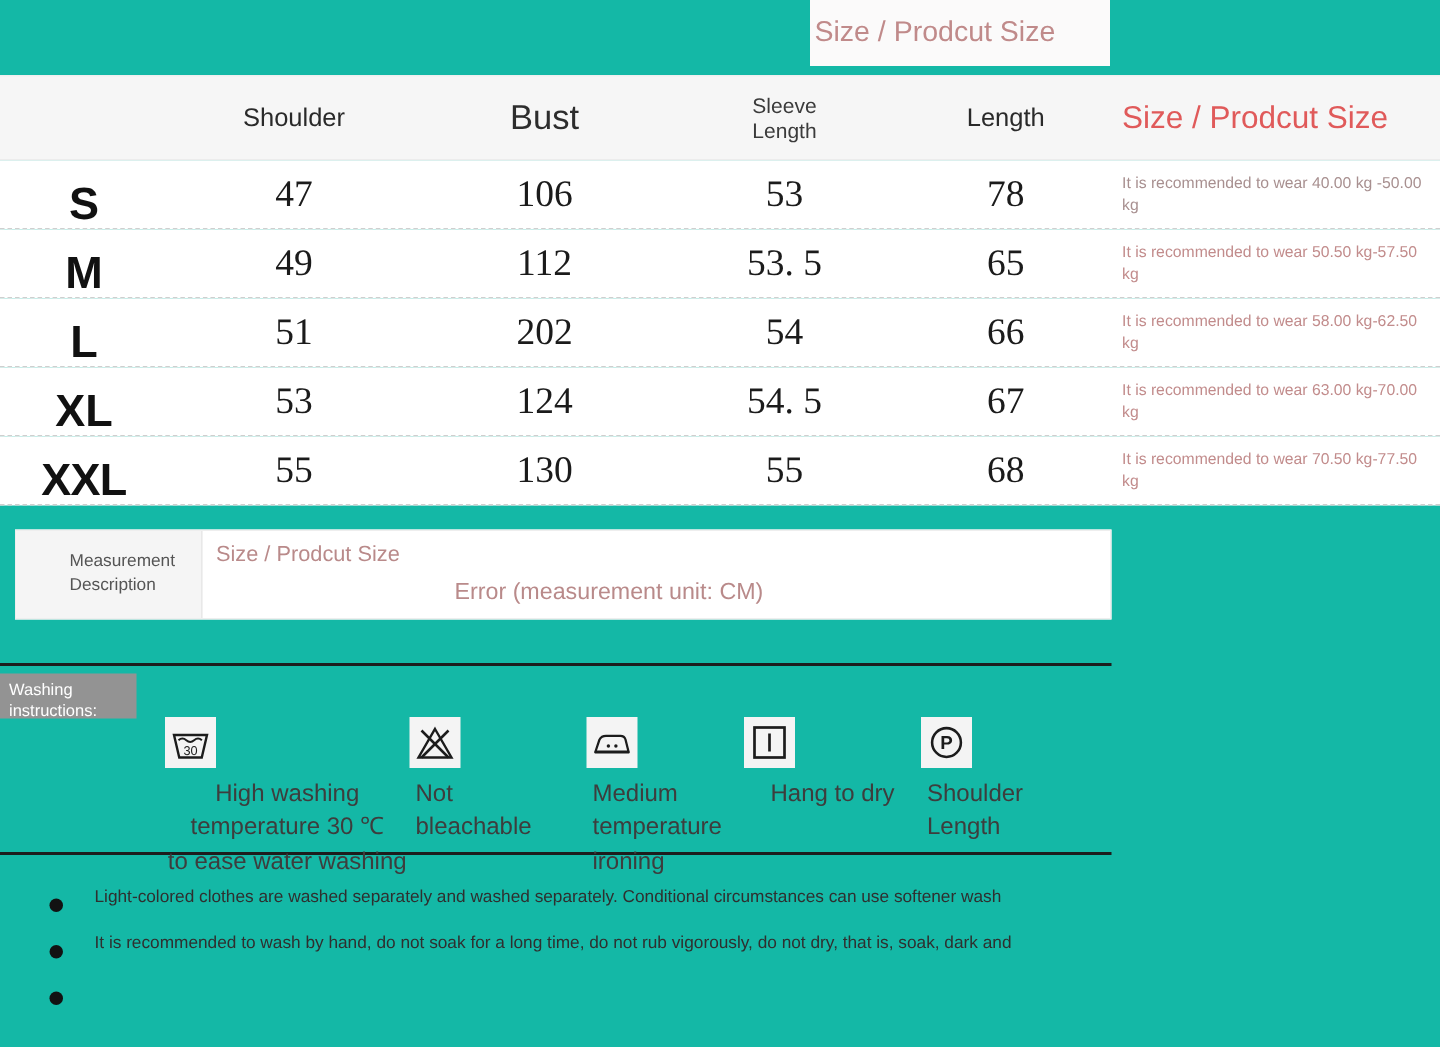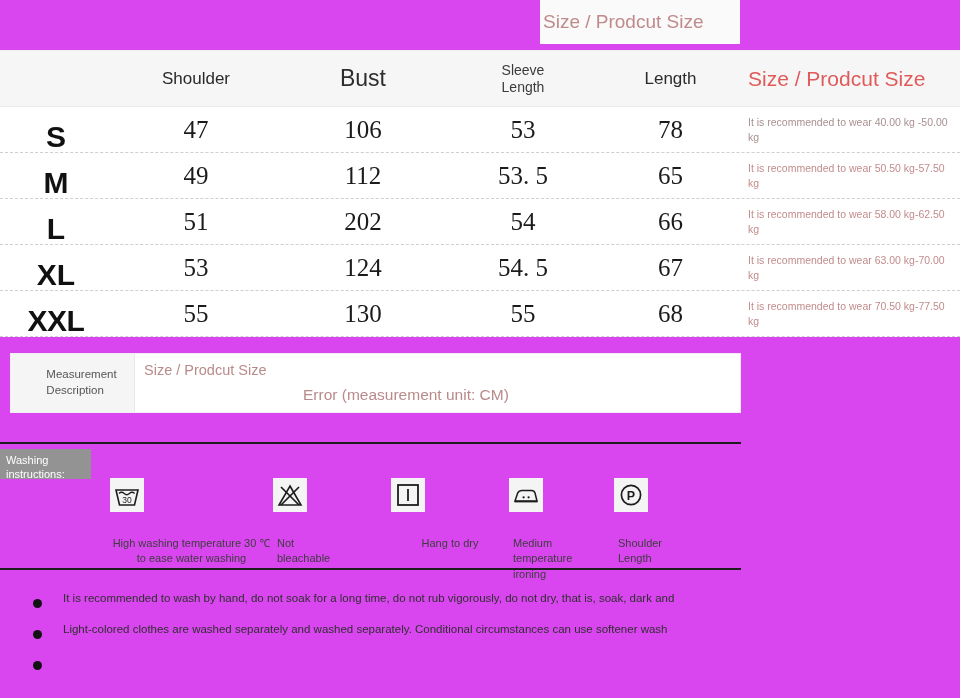--- a/index.html
+++ b/index.html
@@ -9,21 +9,21 @@
     height: 698px;
     background: #ffffff;
     font-family: "Liberation Sans", sans-serif;
     overflow: hidden;
   }
 
   #page {
     position: relative;
     width: 960px;
     height: 698px;
-    background: #d946ef;
+    background: #14b8a6;
     padding-left: 40px;
   }
 
   
   .top-caption {
     position: absolute;
     left: 540px;
     top: 0px;
     width: 200px;
     height: 44px;
@@ -220,22 +220,22 @@
 
   .care-glyph {
     width: 34px;
     height: 34px;
     background: #f4f4f4;
     display: flex;
     align-items: center;
     justify-content: center;
   }
   .care-caption {
-    margin-top: 24px;
-    font-size: 11px;
+    margin-top: 7px;
+    font-size: 16px;
     line-height: 1.4;
     color: #3d3d3d;
     text-align: center;
     width: 100%;
   }
   .care-caption.lefty { text-align: left; padding-left: 4px; }
 
   
   .notes {
     position: absolute;
@@ -437,66 +437,66 @@
     <div class="care-item w-blea">
       <div class="care-glyph">
         <svg width="30" height="30" viewBox="0 0 30 30" aria-hidden="true">
           <path d="M15 6 L26 25 L4 25 Z" fill="none" stroke="#1c1c1c" stroke-width="1.6"></path>
           <line x1="6" y1="7" x2="24" y2="25" stroke="#1c1c1c" stroke-width="1.7"></line>
           <line x1="24" y1="7" x2="6" y2="25" stroke="#1c1c1c" stroke-width="1.7"></line>
         </svg>
       </div>
       <div class="care-caption lefty" style="white-space:pre-line">Not
 bleachable</div>
-    </div>
-
-    <div class="care-item w-dry">
-      <div class="care-glyph">
-        <svg width="30" height="30" viewBox="0 0 30 30" aria-hidden="true">
-          <rect x="5" y="5" width="20" height="20" fill="none" stroke="#1c1c1c" stroke-width="1.8"></rect>
-          <line x1="15" y1="9" x2="15" y2="21" stroke="#1c1c1c" stroke-width="1.8"></line>
-        </svg>
-      </div>
-      <div class="care-caption" style="white-space:pre-line">Hang to dry</div>
     </div>
 
     <div class="care-item w-iron">
       <div class="care-glyph">
         <svg width="30" height="30" viewBox="0 0 30 30" aria-hidden="true">
           <path d="M4 21 L26 21 L24 13 q-0.8 -2.4 -3.4 -2.4 L11 10.6 q-3 0 -4.4 2.6 Z" fill="none" stroke="#1c1c1c" stroke-width="1.5"></path>
           <line x1="3.5" y1="21.6" x2="26.5" y2="21.6" stroke="#1c1c1c" stroke-width="1.6"></line>
           <circle cx="12.6" cy="17.3" r="1.15" fill="#1c1c1c"></circle>
           <circle cx="17.6" cy="17.3" r="1.15" fill="#1c1c1c"></circle>
         </svg>
       </div>
       <div class="care-caption lefty" style="white-space:pre-line">Medium
 temperature
 ironing</div>
     </div>
 
+    <div class="care-item w-dry">
+      <div class="care-glyph">
+        <svg width="30" height="30" viewBox="0 0 30 30" aria-hidden="true">
+          <rect x="5" y="5" width="20" height="20" fill="none" stroke="#1c1c1c" stroke-width="1.8"></rect>
+          <line x1="15" y1="9" x2="15" y2="21" stroke="#1c1c1c" stroke-width="1.8"></line>
+        </svg>
+      </div>
+      <div class="care-caption" style="white-space:pre-line">Hang to dry</div>
+    </div>
+
     <div class="care-item w-len">
       <div class="care-glyph">
         <svg width="30" height="30" viewBox="0 0 30 30" aria-hidden="true">
           <circle cx="15" cy="15" r="9.6" fill="none" stroke="#1c1c1c" stroke-width="1.7"></circle>
           <text x="15" y="19.6" font-family="Liberation Sans, sans-serif" font-weight="bold" font-size="12.5" text-anchor="middle" fill="#1c1c1c">P</text>
         </svg>
       </div>
       <div class="care-caption lefty" style="white-space:pre-line">Shoulder
 Length</div>
     </div>
 
   </div>
 
   <div class="notes">
     <div class="note">
       <span class="dot"></span>
-      <span class="txt">It is recommended to wash by hand, do not soak for a long time, do not rub vigorously, do not dry, that is, soak, dark and</span>
+      <span class="txt">Light-colored clothes are washed separately and washed separately. Conditional circumstances can use softener wash</span>
     </div>
     <div class="note">
       <span class="dot"></span>
-      <span class="txt">Light-colored clothes are washed separately and washed separately. Conditional circumstances can use softener wash</span>
+      <span class="txt">It is recommended to wash by hand, do not soak for a long time, do not rub vigorously, do not dry, that is, soak, dark and</span>
     </div>
     <div class="note">
       <span class="dot"></span>
     </div>
   </div>
 
 </div>
 
 </body></html>

